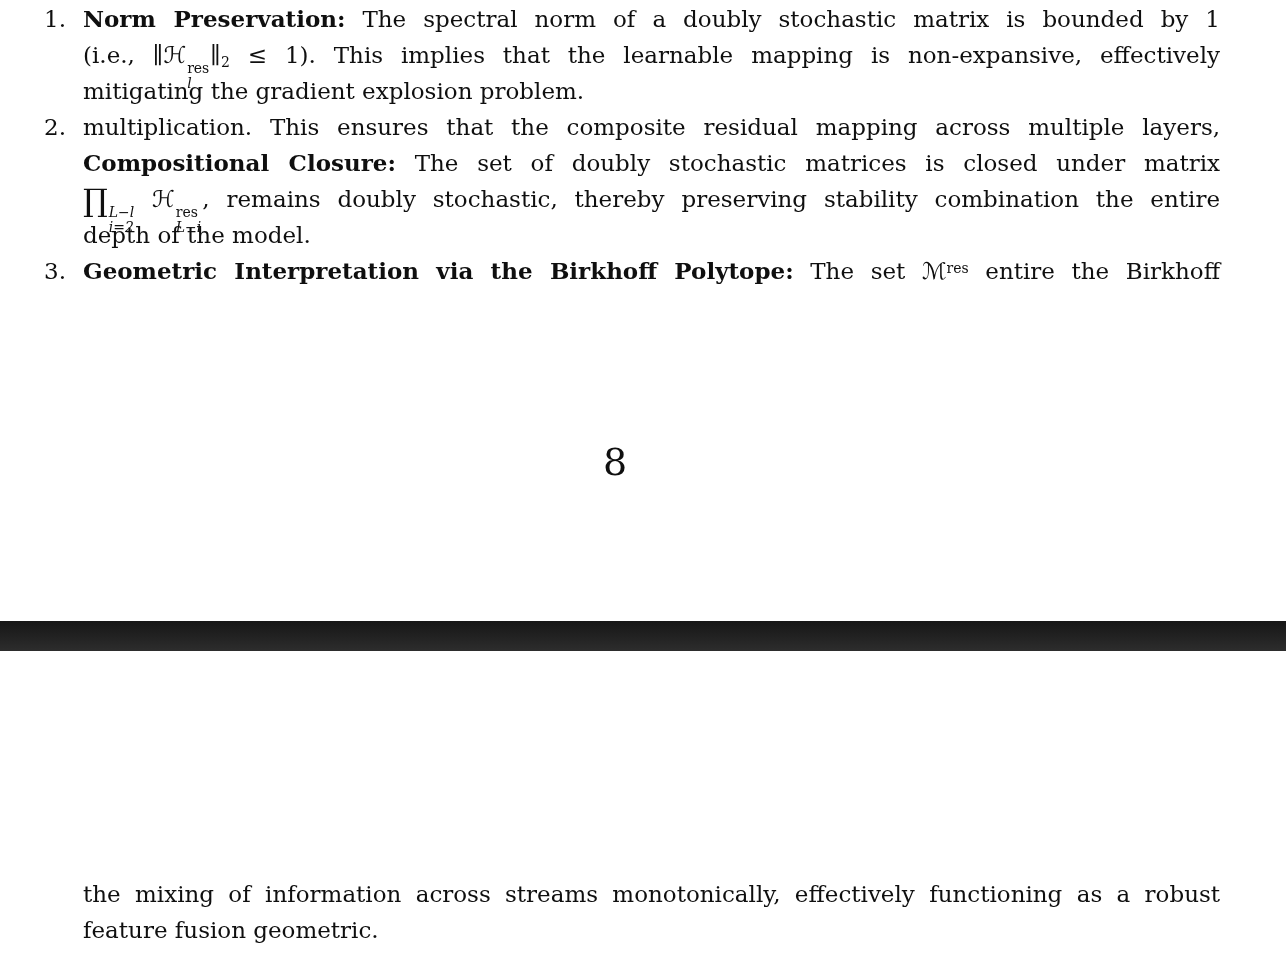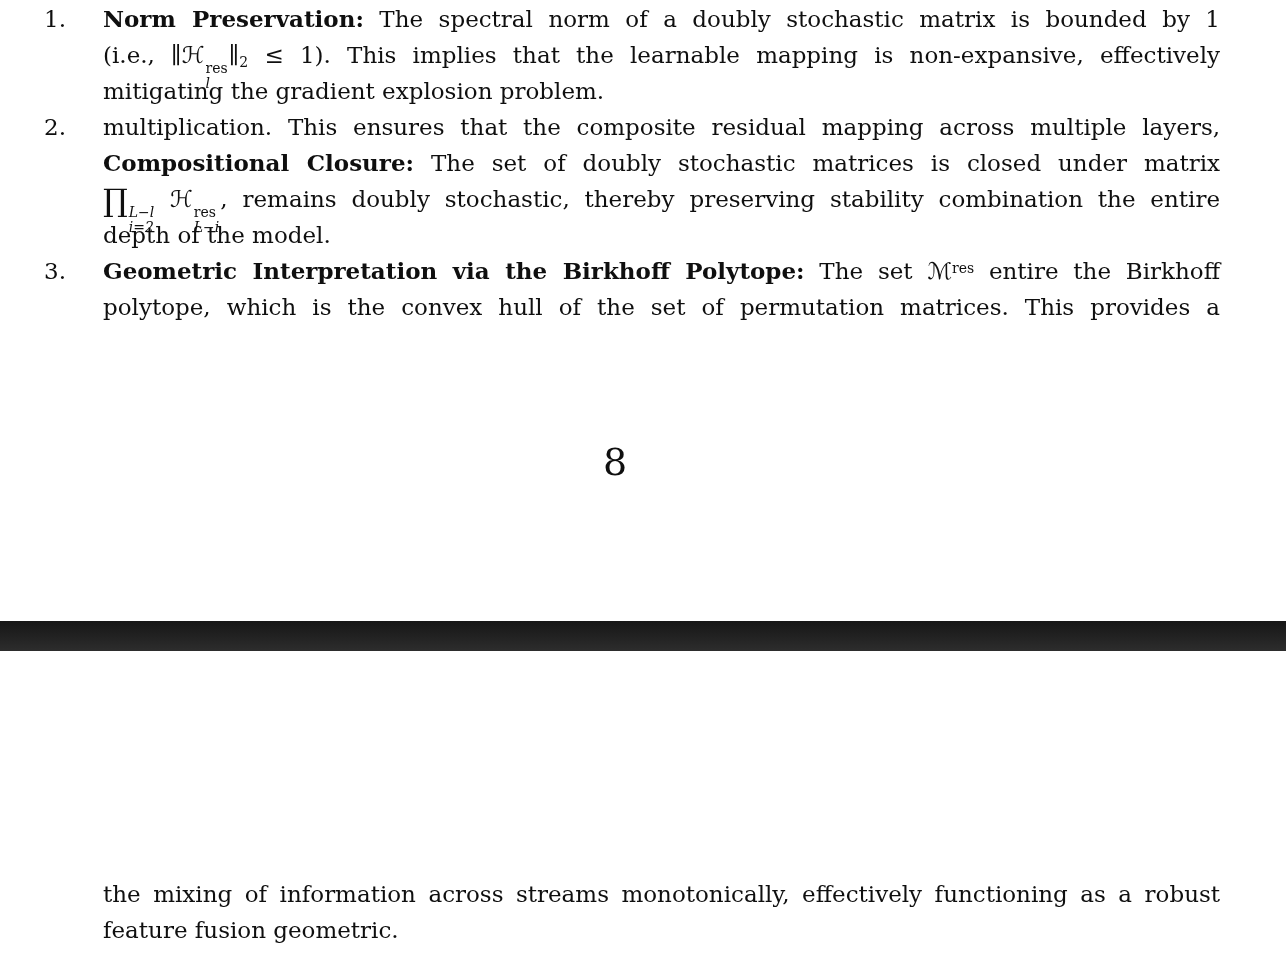--- a/index.html
+++ b/index.html
@@ -5,21 +5,21 @@
   html,body { margin:0; padding:0; background:#ffffff; }
   .page {
     position:relative; width:1286px; height:974px; background:#ffffff;
     font-family:"DejaVu Serif","Liberation Serif",serif;
     color:#0f0f0f; font-size:23px; overflow:hidden;
   }
   
   .list { position:absolute; left:44px; top:1px; width:1176px; }
   .item { position:relative; padding-left:39px; }
   .item .num { position:absolute; left:0; top:0; line-height:36px; }
-  .line { height:36px; line-height:36px; text-align:justify; white-space:normal;margin-left:20px; }
+  .line { height:36px; line-height:36px; text-align:justify; white-space:normal; }
   .line.j { text-align-last:justify; -moz-text-align-last:justify; }
   .line.last { text-align:left; text-align-last:left; }
   .b { font-weight:700; }
   .it { font-style:italic; }
   .cal { font-family:"DejaVu Serif","DejaVu Sans",serif; }
   .big { font-size:31px; line-height:0; vertical-align:-0.14em; }
   
   .scripts {
     display:inline-flex; flex-direction:column; align-items:flex-start;
     vertical-align:-0.42em; line-height:1; margin-left:1px; margin-right:1px;
@@ -60,21 +60,20 @@
               <span class="s it">i=2</span>
             </span></span><span><span> </span></span><span><span class="cal">ℋ</span><span class="scripts">
               <span class="s">res</span>
               <span class="s it">L−i</span>
             </span></span><span><span>, remains doubly stochastic, thereby preserving stability combination the entire</span></span></div>
         <div class="line last"><span><span>depth of the model.</span></span></div>
       </div>
       <div class="item">
         <span class="num">3.</span>
         <div class="line j"><span class="b"><span>Geometric Interpretation via the Birkhoff Polytope:</span></span><span><span> The set </span></span><span><span class="cal">ℳ</span><span class="sups">res</span></span><span><span> entire the Birkhoff</span></span></div>
-        <div class="line j"><span><span>polytope, which is the convex hull of the set of permutation matrices. This provides a</span></span></div>
       </div>
     </div>
   <div class="pagenum">8</div>
   <div class="band" style="background: linear-gradient(rgb(22, 22, 22), rgb(45, 45, 45));"></div>
   <div class="cont">
       <div class="line j"><span><span>the mixing of information across streams monotonically, effectively functioning as a robust</span></span></div>
       <div class="line last"><span><span>feature fusion geometric.</span></span></div>
     </div>
 </div>
 

